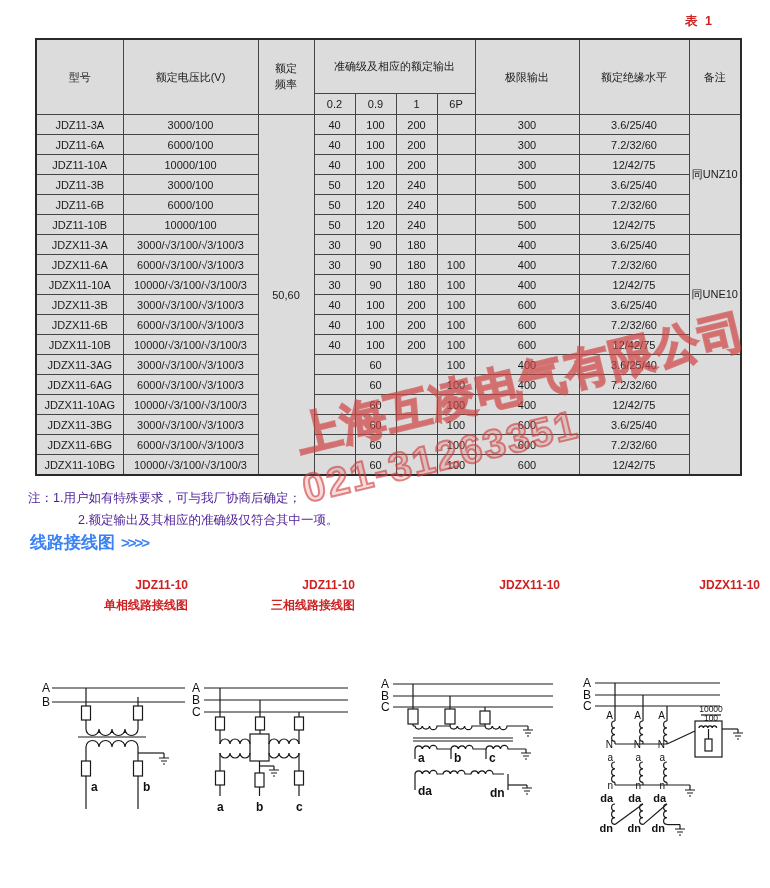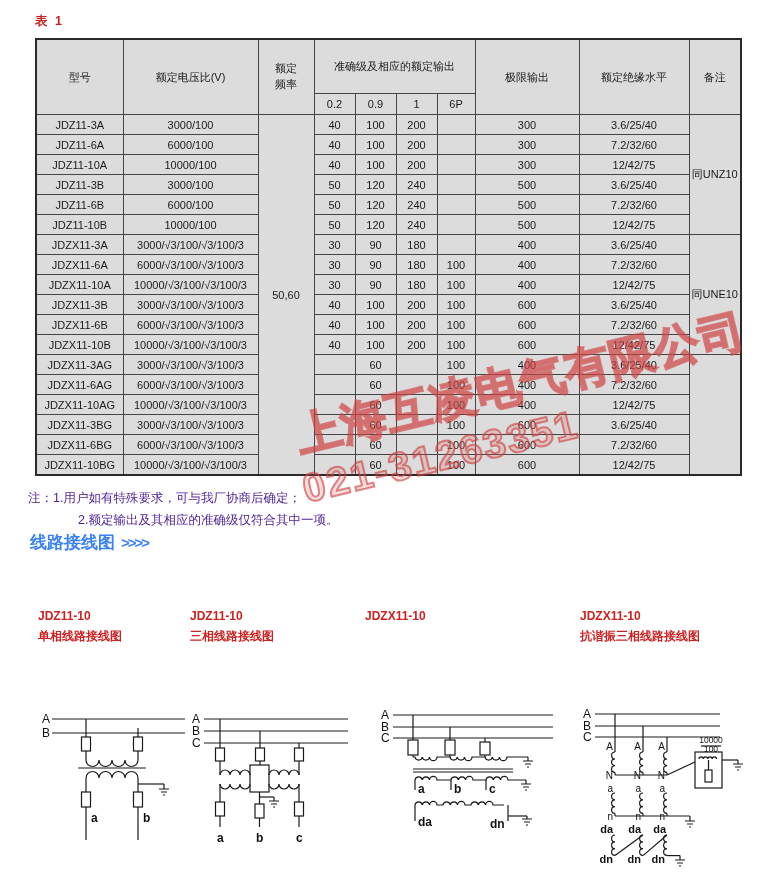--- a/index.html
+++ b/index.html
@@ -1,20 +1,20 @@
 <!DOCTYPE html>
 <html><head>
 <meta charset="utf-8">
 <style>
   html,body{margin:0;padding:0;background:#ffffff;}
   body{font-family:"Liberation Sans","DejaVu Sans",sans-serif;color:#1a1a1a;}
   .page{position:relative;width:770px;height:888px;background:#fff;overflow:hidden;}
 
   .caption{position:absolute;top:13px;left:35px;width:705px;box-sizing:border-box;
-           padding-right:26px;color:#cc2222;font-weight:bold;font-size:12.5px;letter-spacing:2px;}
+           text-align:right;padding-right:26px;color:#cc2222;font-weight:bold;font-size:12.5px;letter-spacing:2px;}
 
   table.spec{position:absolute;top:38px;left:35px;width:705px;border-collapse:collapse;table-layout:fixed;
              border:2px solid #2a2a2a;}
   table.spec th,table.spec td{border:1px solid #454545;background:#dcdcdc;font-size:11px;font-weight:normal;
              text-align:center;vertical-align:middle;padding:0 1px;overflow:hidden;white-space:nowrap;}
   thead tr.h1 th{height:53px;}
   thead tr.h2 th{height:20px;margin-left:41px;}
   tbody td{height:19px;}
   .wrap2{display:inline-block;width:2.3em;line-height:1.45;white-space:normal;}
 
@@ -26,21 +26,21 @@
 
   .watermark{position:absolute;top:408px;left:290px;width:480px;z-index:6;pointer-events:none;
              transform:rotate(-13.5deg);transform-origin:0 0;}
   .watermark .w1{font-size:45px;font-weight:bold;letter-spacing:1px;
              color:rgba(226,90,90,0.22);-webkit-text-stroke:2px rgba(205,62,62,0.62);white-space:nowrap;}
   .watermark .w2{font-size:40px;font-weight:bold;letter-spacing:2px;margin-top:0px;margin-left:-6px;
              color:rgba(226,90,90,0.22);-webkit-text-stroke:2px rgba(205,62,62,0.62);white-space:nowrap;}
 
   .diagrams{position:absolute;top:575px;left:0;width:770px;height:310px;}
   .fig{position:absolute;top:0;}
-  .fig-title{color:#cc2222;font-size:12px;font-weight:bold;text-align:left;line-height:20px;height:40px;margin-top:31px;}
+  .fig-title{color:#cc2222;font-size:12px;font-weight:bold;text-align:right;line-height:20px;height:40px;}
   .fig svg{display:block;margin-top:34px;}
   .fig svg text{font-family:"Liberation Sans","DejaVu Sans",sans-serif;fill:#111;stroke:none;}
   .f1{left:38px;width:150px;}
   .f2{left:190px;width:165px;}
   .f3{left:365px;width:195px;}
   .f4{left:580px;width:180px;}
 </style>
 </head>
 <body>
 
@@ -393,21 +393,20 @@
         <text x="89" y="113" font-size="12" font-weight="bold">b</text>
         <text x="124" y="113" font-size="12" font-weight="bold">c</text>
         <text x="53" y="146" font-size="12" font-weight="bold">da</text>
         <text x="125" y="148" font-size="12" font-weight="bold">dn</text>
       </svg>
     </div>
 
     <div class="fig f4">
       <div class="fig-title">
         <div>JDZX11-10</div>
-        <div>抗谐振三相线路接线图</div>
       </div>
       <svg width="180" height="200" viewBox="0 0 180 200">
         <g stroke="#1a1a1a" stroke-width="1.2" fill="none">
           <line x1="15" y1="34" x2="140" y2="34"></line>
           <line x1="15" y1="46" x2="140" y2="46"></line>
           <line x1="15" y1="57" x2="140" y2="57"></line>
           <line x1="35" y1="34" x2="35" y2="72"></line>
           <line x1="63" y1="46" x2="63" y2="72"></line>
           <line x1="87" y1="57" x2="87" y2="72"></line>
           <path d="M35,72 a3.4,3.4 0 0 0 0,6.8 a3.4,3.4 0 0 0 0,6.8 a3.4,3.4 0 0 0 0,6.8"></path>

